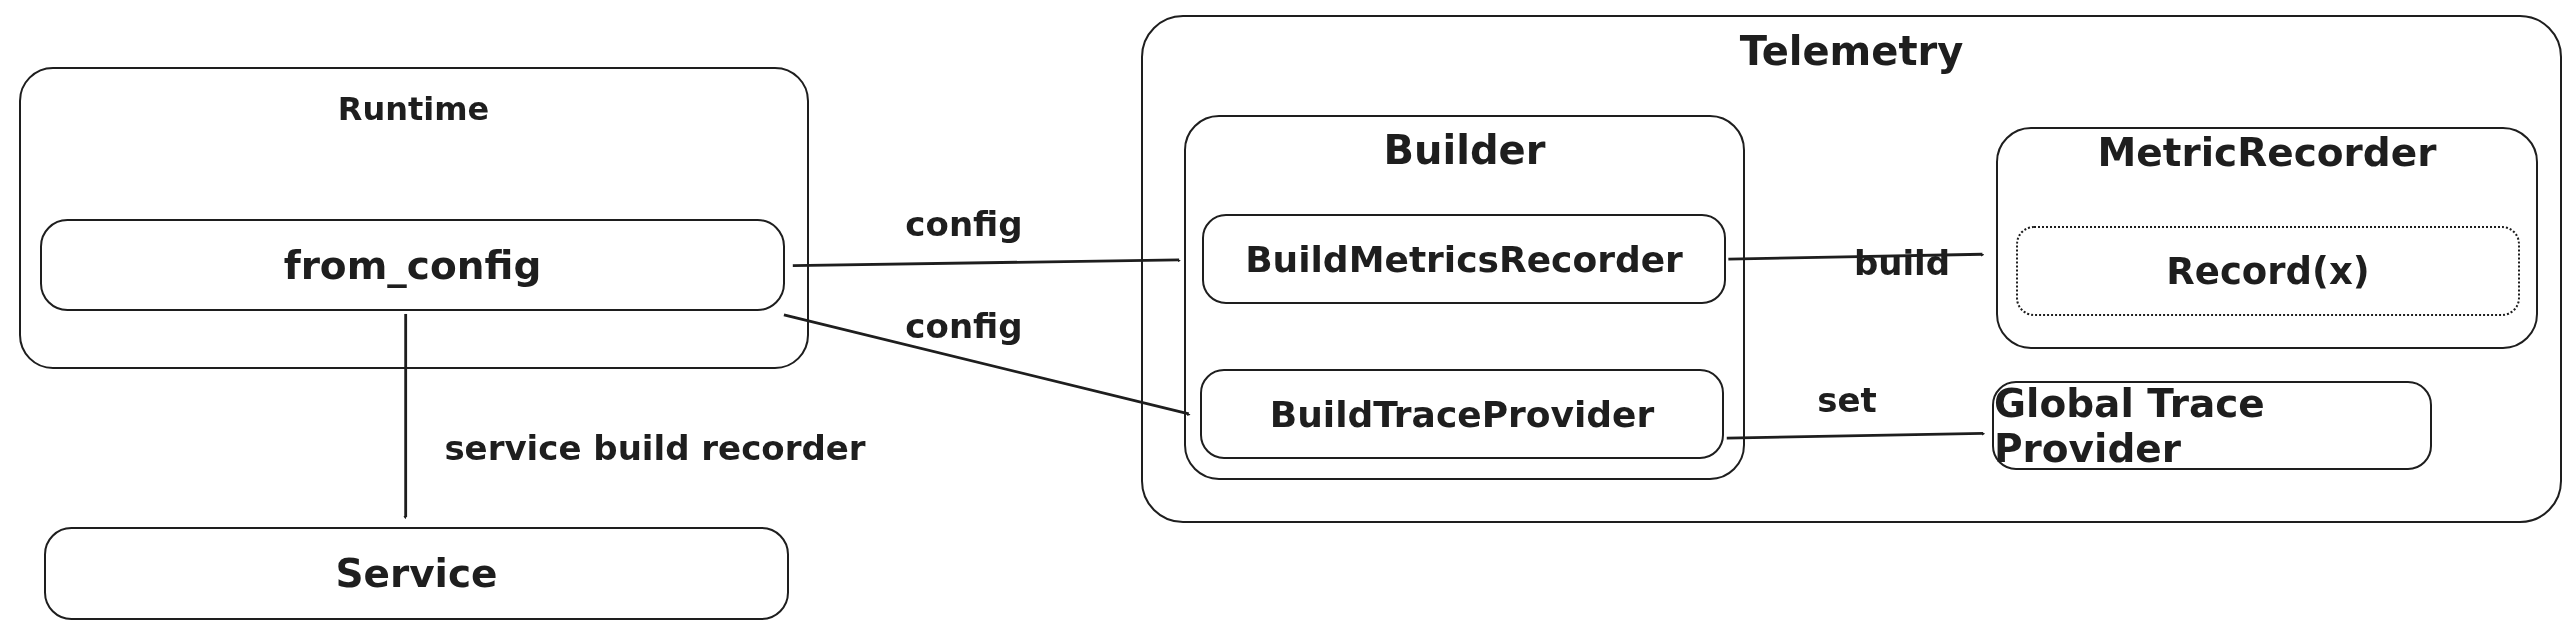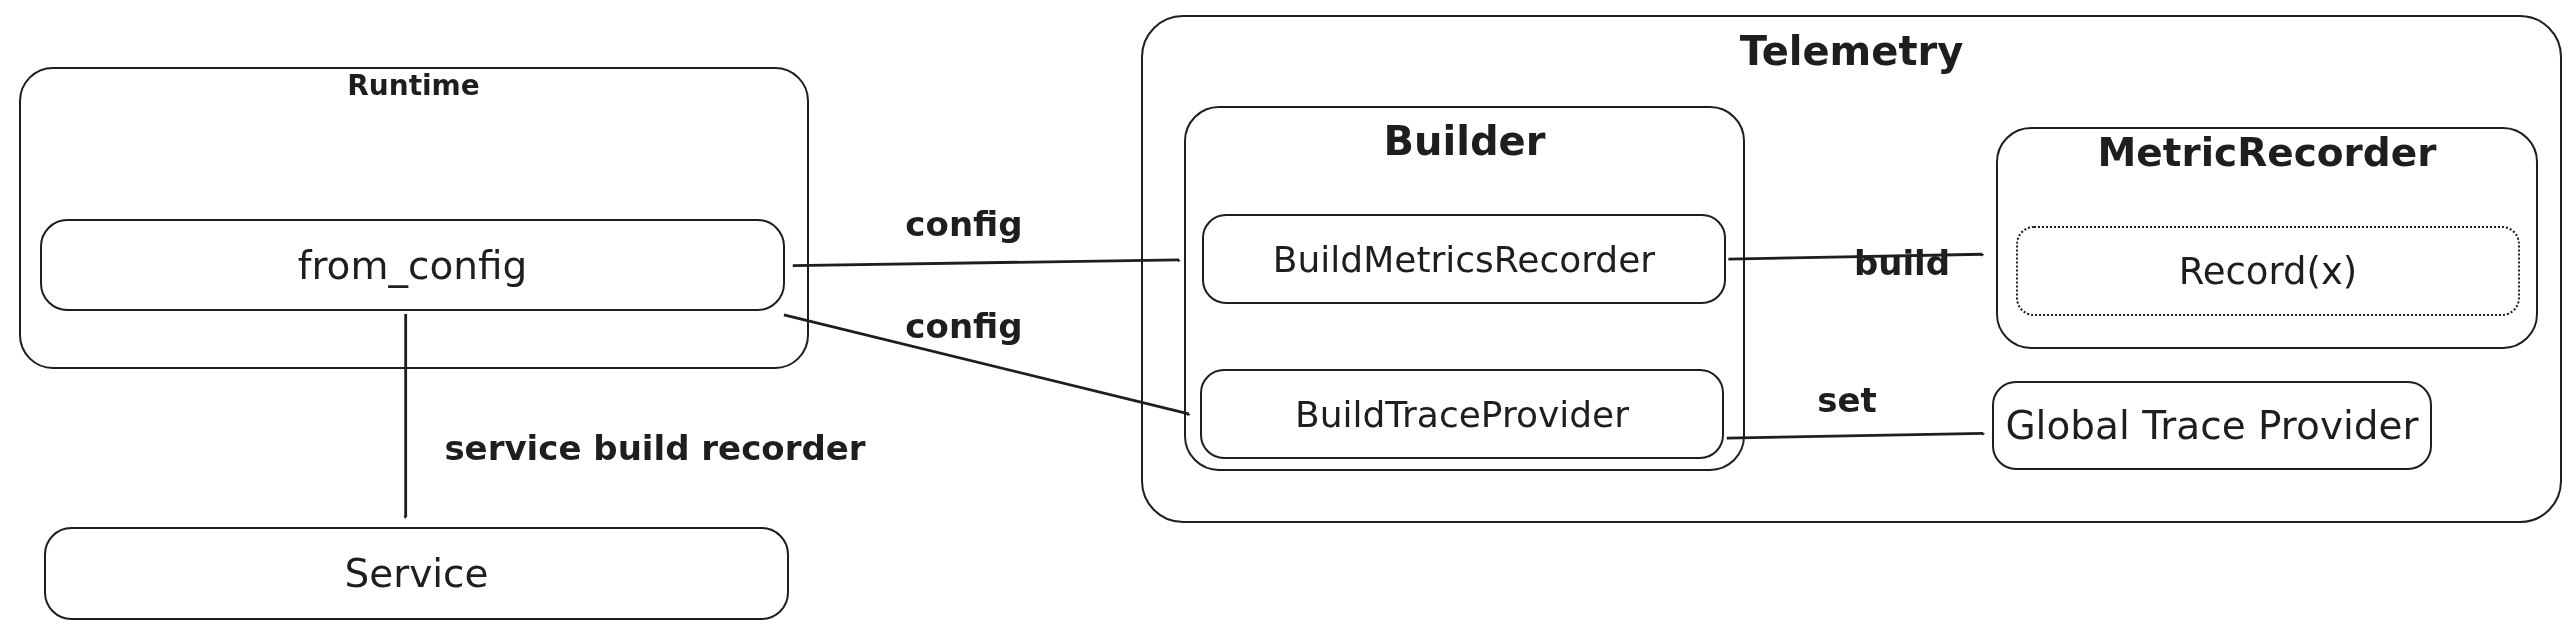--- a/index.html
+++ b/index.html
@@ -32,31 +32,31 @@
   .node-title {
     width: 100%;
     text-align: center;
     font-weight: bold;
     color: #1e1e1e;
   }
   .leaf {
     display: flex;
     align-items: center;
     justify-content: center;
-    font-weight: normal;
+    font-weight: bold;
   }
   
   .runtime        { left: 18.5px;  top: 67px;  width: 790px; height: 302px; border-radius: 34px; }
-  .runtime .node-title { font-size: 28px; }
+  .runtime .node-title { padding-top: 21px; font-size: 32px; }
   .from-config    { left: 40px;  top: 219px; width: 745px; height: 92px; border-radius: 27.4px; font-size: 39px; }
   .service        { left: 44px;  top: 527px; width: 745px; height: 93px; border-radius: 27.4px; font-size: 39px; }
   
   .telemetry      { left: 1141px; top: 14.5px; width: 1421px; height: 508px; border-radius: 42px; }
   .telemetry .node-title { padding-top: 11.3px; font-size: 40px; }
-  .builder        { left: 1184px; top: 106px; width: 561px; height: 365px; border-radius: 35px; }
+  .builder        { left: 1184px; top: 115px; width: 561px; height: 365px; border-radius: 35px; }
   .builder .node-title { padding-top: 9.7px; font-size: 40px; }
   .bmr            { left: 1202px; top: 214px; width: 524px; height: 90px; border-radius: 24px; font-size: 36px; }
   .btp            { left: 1200px; top: 369px; width: 524px; height: 90px; border-radius: 24px; font-size: 36px; }
   .metric-recorder{ left: 1996px; top: 127px; width: 542px; height: 222px; border-radius: 35px; }
   .metric-recorder .node-title { padding-top: 1px; font-size: 39px; }
   .record-x       { left: 2016px; top: 226px; width: 504px; height: 90px; border-radius: 18px;
                     border: 2.8px dotted #1e1e1e; font-size: 37px; }
   .gtp            { left: 1992px; top: 381px; width: 440px; height: 89px; border-radius: 24px; font-size: 39px; }
   
   .edge-label {

